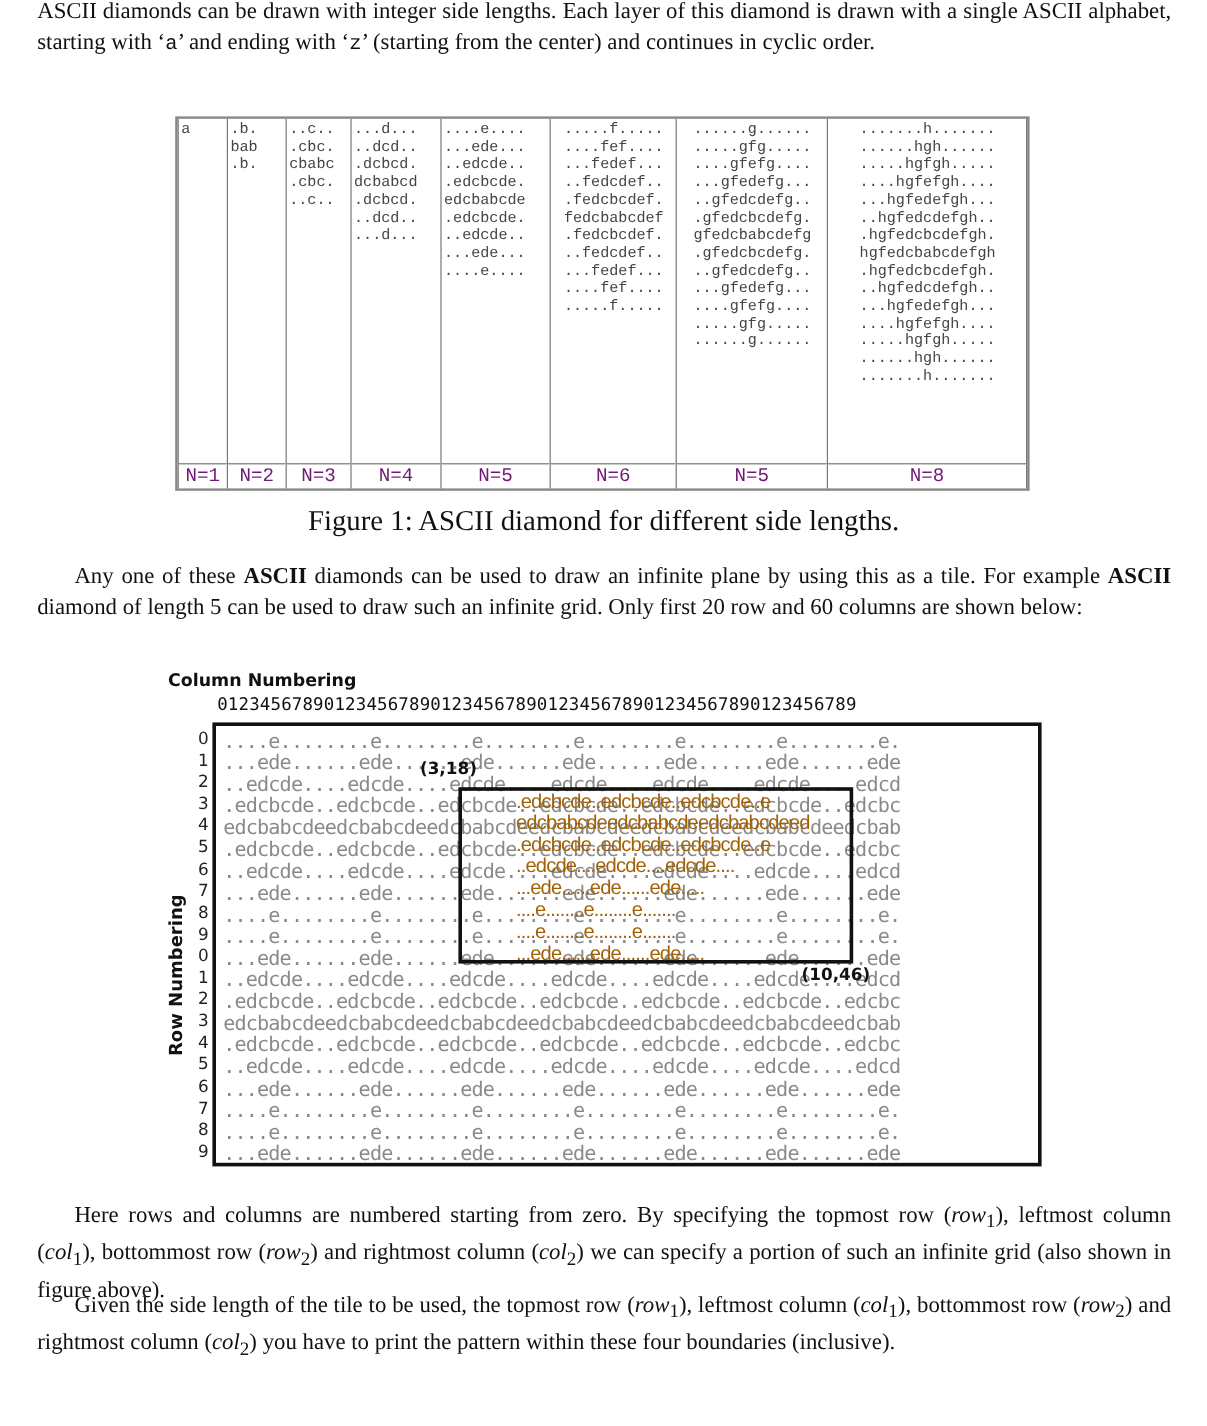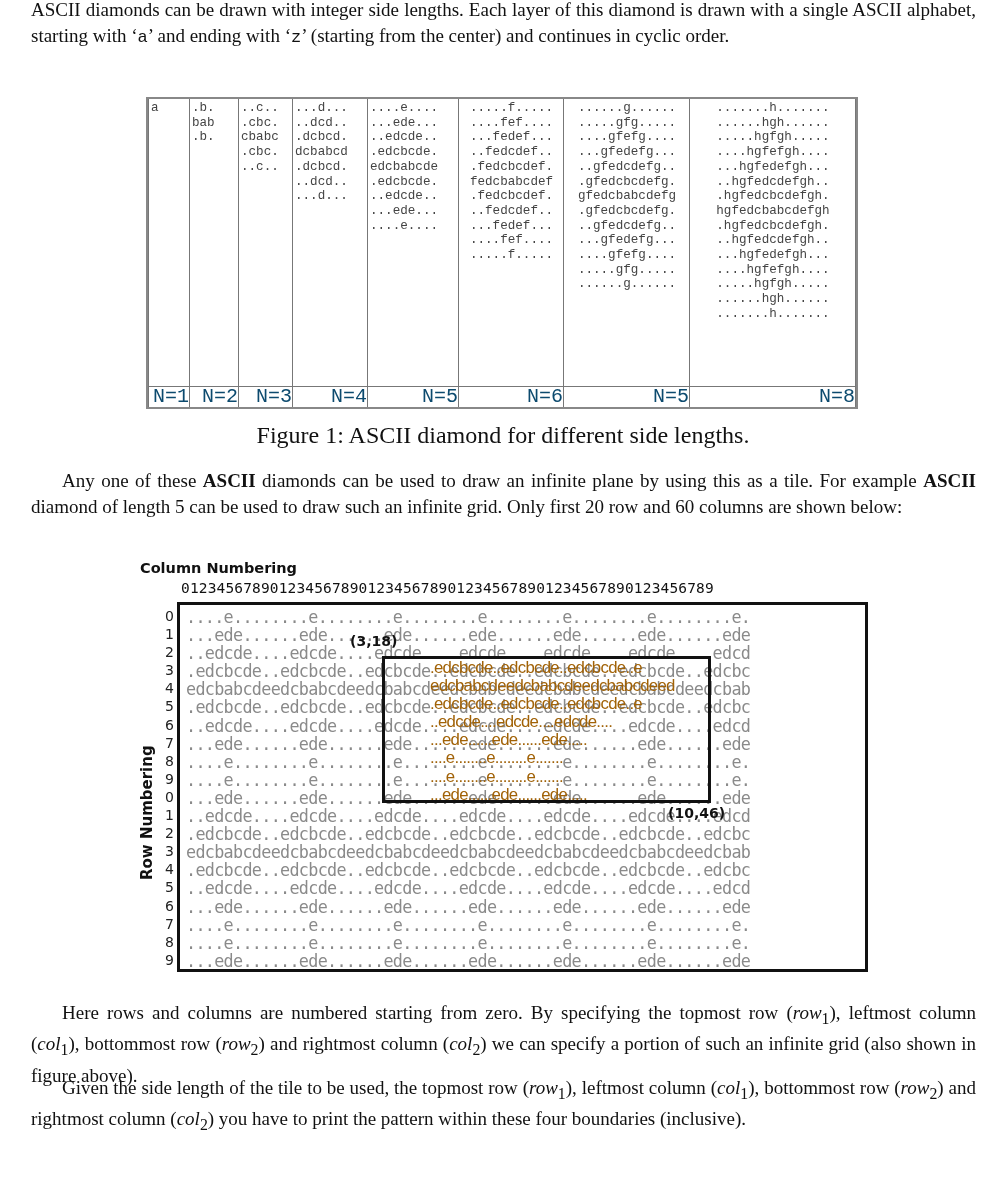--- a/index.html
+++ b/index.html
@@ -26,21 +26,21 @@
     border-collapse: collapse; width: 100%; height: 100%;
     font-family: "Liberation Mono", "DejaVu Sans Mono", monospace;
     font-size: 12.6px; color: #444;
   }
   .fig1 td {
     border-left: 1px solid #777; border-right: 1px solid #777;
     vertical-align: top; padding: 2px 1px 0 2px; white-space: pre; line-height: 14.7px;
   }
   .fig1 tr.labels td {
     border-top: 1px solid #777; height: 20px; vertical-align: middle;
-    text-align: right; font-size: 20px; color: #0c4a6e; padding: 0;
+    text-align: center; font-size: 16px; color: #701a75; padding: 0;
   }
   .fig1 td.center { text-align: center; }
 
   .caption {
     position: absolute; top: 422px; left: 0; width: 1006px; text-align: center;
     font-size: 24px;
   }
 
   
   .colhead-title {

